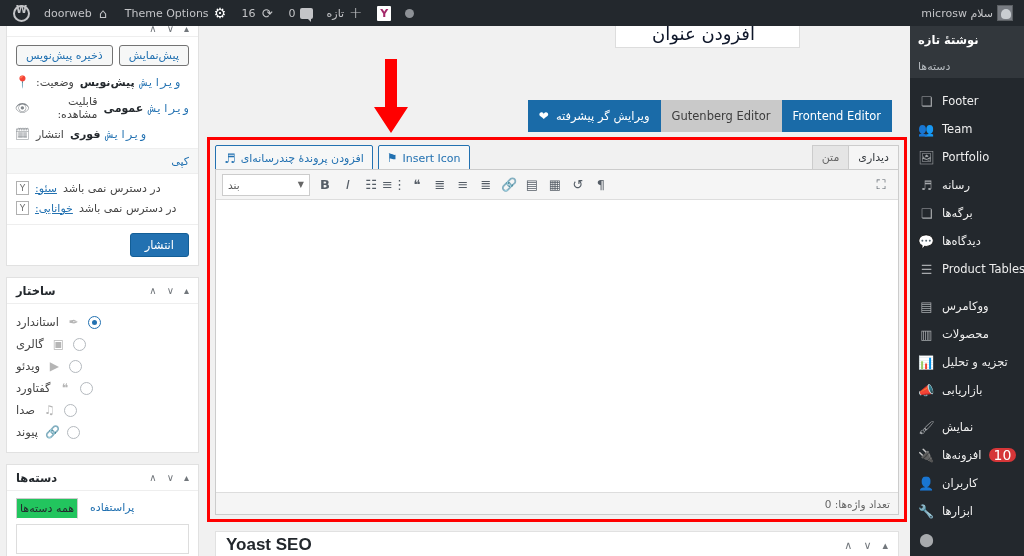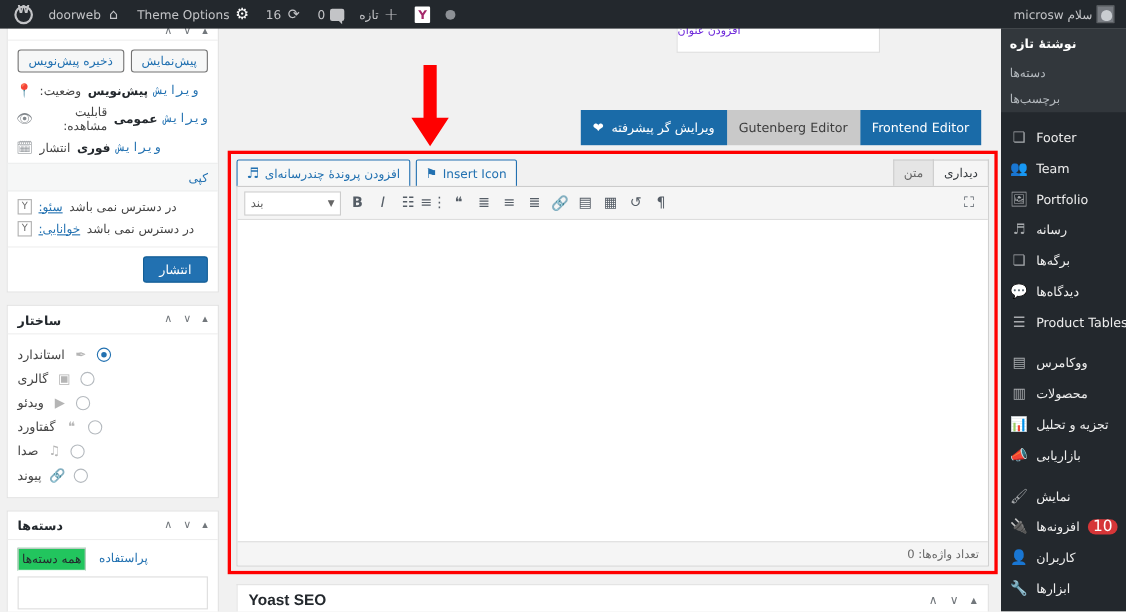--- a/index.html
+++ b/index.html
@@ -57,22 +57,22 @@
   .badge{
     background:#d63638; color:#fff; border-radius:10px; font-size:14px;
     padding:1px 5px; margin-right:4px; display:inline-block; line-height:12px;
   }
 
   
   .wrap{ position:absolute; top:26px; right:114px; left:0; height:530px; }
 
   .title-box{
     position:absolute; top:-8px; right:110px; width:185px; height:30px;
-    background:#fff; border:1px solid #ddd; color:#6d28d9;
-    font-size:10px; text-align:left; padding:4px 8px 0 0; overflow:hidden;
+    background:#fff; border:1px solid #ddd; color:#0f172a;
+    font-size:18px; text-align:center; padding:4px 8px 0 0; overflow:hidden;
   }
 
   .editor-switch{
     position:absolute; top:74px; right:18px; display:flex; flex-direction:row; height:32px;
   }
   .es-btn{ height:32px; display:flex; align-items:center; padding:0 11px; font-size:11.5px; white-space:nowrap; }
   .es-gut{ background:#c9c9c9; color:#3c3c3c; }
   .es-front{ background:#1a6ba8; color:#fff; }
   .es-adv{ background:#1a6ba8; color:#fff; gap:7px; }
   .heart{ color:#fff; font-size:12px; }
@@ -133,21 +133,21 @@
     padding:0 8px; font-size:10.5px; color:#666;
   }
 
   .yoast-box{
     position:absolute; top:505px; right:11px; width:684px; height:70px;
   }
   .yoast-head{
     height:28px; background:#fff; border:1px solid #e1e1e1; border-bottom:1px solid #eee;
     display:flex; align-items:center; justify-content:space-between; padding:0 10px;
   }
-  .yoast-head .t{ font-size:14px; font-weight:bold; color:#23282d; font-family:"Liberation Sans",sans-serif;text-align:center;}
+  .yoast-head .t{ font-size:17px; font-weight:bold; color:#23282d; font-family:"Liberation Sans",sans-serif;text-align:center;}
 
   
   .side{ position:absolute; top:26px; left:0; width:205px; height:530px; }
   .sbox{ background:#fff; border:1px solid #e1e1e1; margin:0 6px 11px 6px; }
   .sbox-head{
     height:26px; display:flex; align-items:center; justify-content:space-between;
     padding:0 9px; border-bottom:1px solid #eee;
   }
   .sbox-head .t{ font-size:11.5px; font-weight:bold; color:#23282d; }
   .hctl{ display:flex; gap:10px; color:#72777c; font-size:10px; align-items:center; }
@@ -244,23 +244,20 @@
     </div>
   </div>
 
   <div class="adminmenu">
     <div class="menu-sub-wrap">
       <div class="menu-row current">
         <span class="ml">نوشتهٔ تازه</span>
       </div>
       <div class="menu-row submenu">
         <span class="ml">دسته‌ها</span>
-      </div>
-      <div class="menu-row submenu">
-        <span class="ml">برچسب‌ها</span>
       </div>
     </div>
 
     <div class="menu-gap"></div>
 
     <div class="menu-row">
       <span class="mi">❏</span>
       <span class="ml">Footer</span>
     </div>
     <div class="menu-row">

